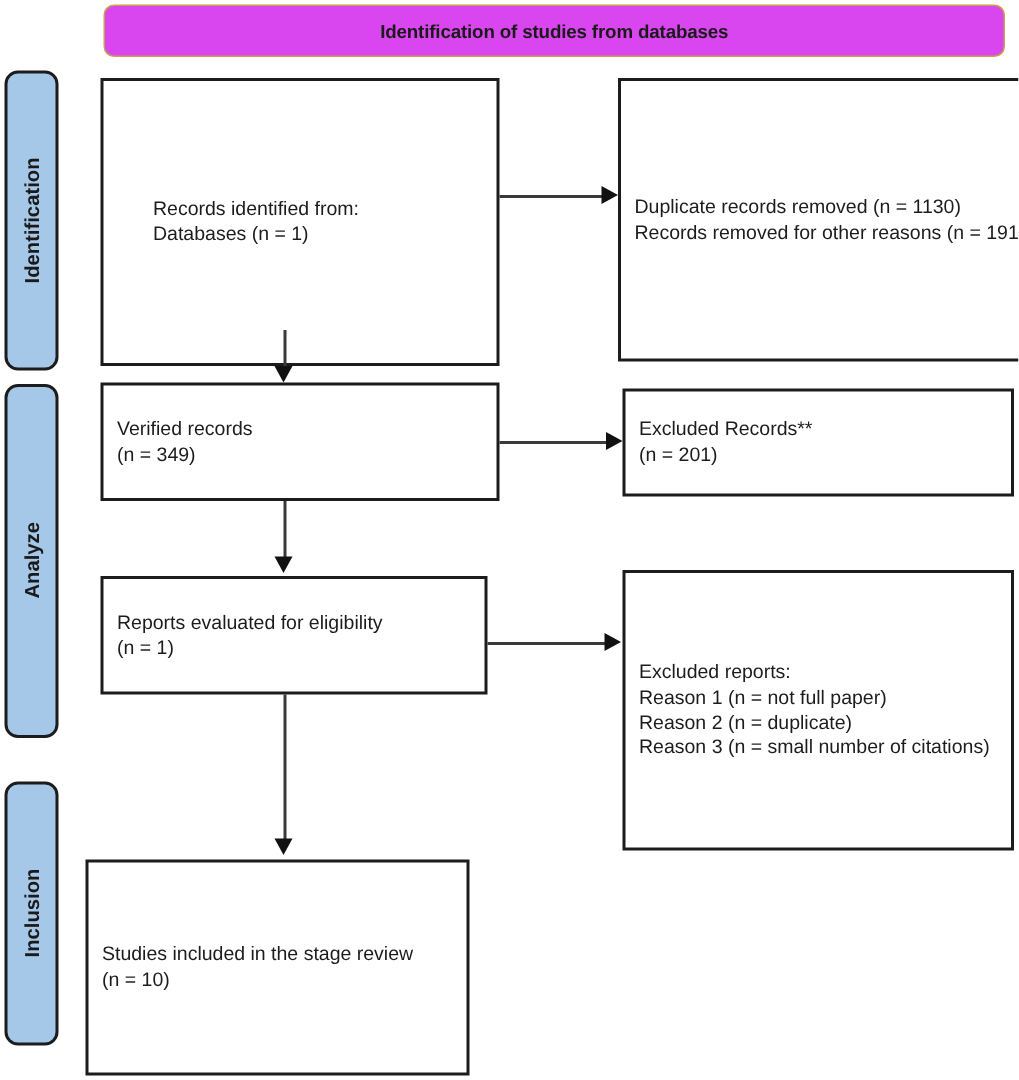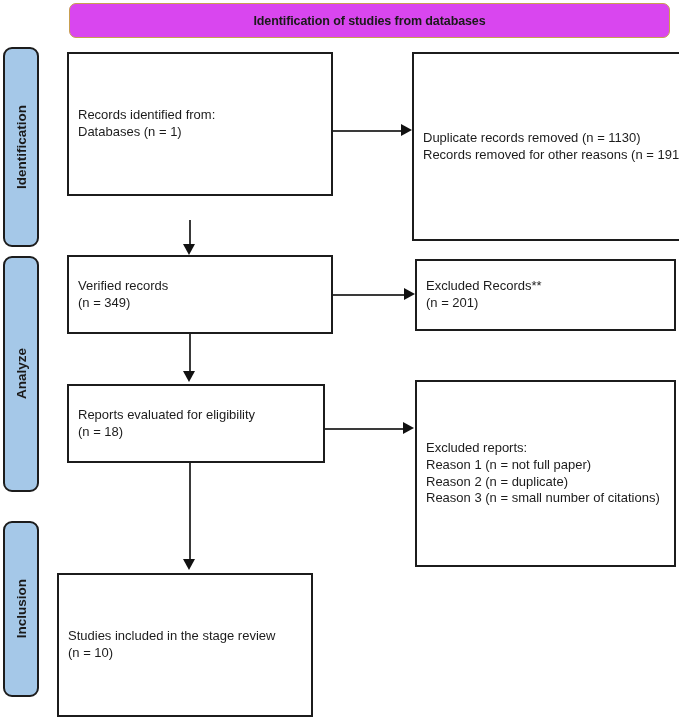--- a/index.html
+++ b/index.html
@@ -74,21 +74,21 @@
     align-items: center;
   }
   .fbox-text {
     font-size: 13px;
     line-height: 1.30;
     color: #1c1c1c;
     padding: 0 9px;
     white-space: pre-line;
   }
 
-  #box-identified      { left: 67px;  top: 52px;  width: 266px; height: 144px; }
+  #box-identified      { left: 67px;  top: 52px;  width: 266px; height: 192px; padding-left: 24px; }
   #box-duplicates      { left: 412px; top: 52px;  width: 316px; height: 189px; }
   #box-verified        { left: 67px;  top: 255px; width: 266px; height: 79px;  }
   #box-excluded-records{ left: 415px; top: 259px; width: 261px; height: 72px;  }
   #box-reports         { left: 67px;  top: 384px; width: 258px; height: 79px;  }
   #box-excluded-reports{ left: 415px; top: 380px; width: 261px; height: 187px; }
   #box-included        { left: 57px;  top: 573px; width: 256px; height: 144px; }
 
   
   .hline {
     position: absolute;
@@ -162,21 +162,21 @@
 (n = 349)</span>
   </div>
 
   <div class="fbox" id="box-excluded-records">
     <span class="fbox-text">Excluded Records**
 (n = 201)</span>
   </div>
 
   <div class="fbox" id="box-reports">
     <span class="fbox-text">Reports evaluated for eligibility
-(n = 18)</span>
+(n = 1)</span>
   </div>
 
   <div class="fbox" id="box-excluded-reports">
     <span class="fbox-text">Excluded reports:
 Reason 1 (n = not full paper)
 Reason 2 (n = duplicate)
 Reason 3 (n = small number of citations)</span>
   </div>
 
   <div class="fbox" id="box-included">

